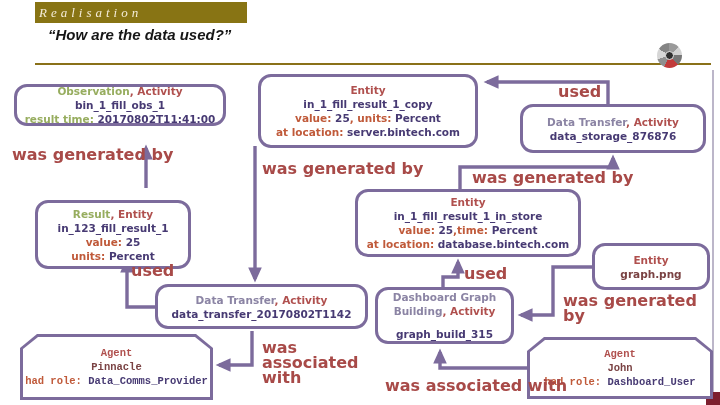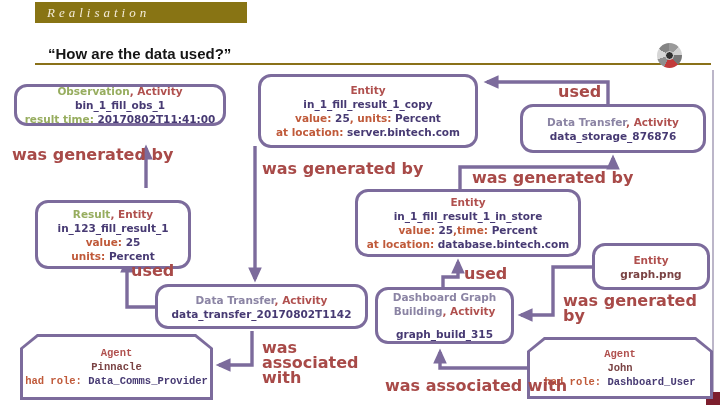--- a/index.html
+++ b/index.html
@@ -1,25 +1,25 @@
 <!DOCTYPE html>
 <html><head>
 <meta charset="utf-8">
 <style>
   html,body{margin:0;padding:0;background:#e8e8e8;}
   #slide{position:relative;width:720px;height:405px;background:#ffffff;overflow:hidden;
          font-family:"DejaVu Sans",sans-serif;}
 
   
   .title-bar{position:absolute;left:35px;top:2px;width:212px;height:21px;background:#887414;
-             display:flex;align-items:center;padding-left:12px;box-sizing:border-box;}
+             display:flex;align-items:center;padding-left:4px;box-sizing:border-box;}
   .title-bar span{font-family:"Liberation Serif",serif;font-style:italic;font-size:13px;
                   color:#f5edda;letter-spacing:4px;}
-  .heading{position:absolute;left:48px;top:45px;font-family:"Liberation Sans",sans-serif;
-           font-weight:bold;font-size:15px;color:#161616;}
+  .heading{position:absolute;left:48px;top:26px;font-family:"Liberation Sans",sans-serif;
+           font-weight:bold;font-style:italic;font-size:15px;color:#161616;}
   .gold-line{position:absolute;left:35px;top:63px;width:676px;height:2px;background:#8a7119;}
   .right-line{position:absolute;left:712px;top:70px;width:2px;height:335px;background:#bcb6c9;}
   .corner-block{position:absolute;left:706px;top:392px;width:14px;height:13px;background:#7d1f2e;}
   .logo{position:absolute;left:657px;top:43px;width:25px;height:25px;border-radius:50%;
         background:conic-gradient(#9a9a9a 0 45deg,#d2d2d2 45deg 90deg,#767676 90deg 138deg,
                    #c23b3b 138deg 205deg,#8f8f8f 205deg 252deg,#d6d6d6 252deg 302deg,#848484 302deg 360deg);}
   .logo::after{content:"";position:absolute;left:8px;top:8px;width:9px;height:9px;border-radius:50%;
         background:#2e2e2e;border:1px solid #e8e8e8;box-sizing:border-box;}
 
   

